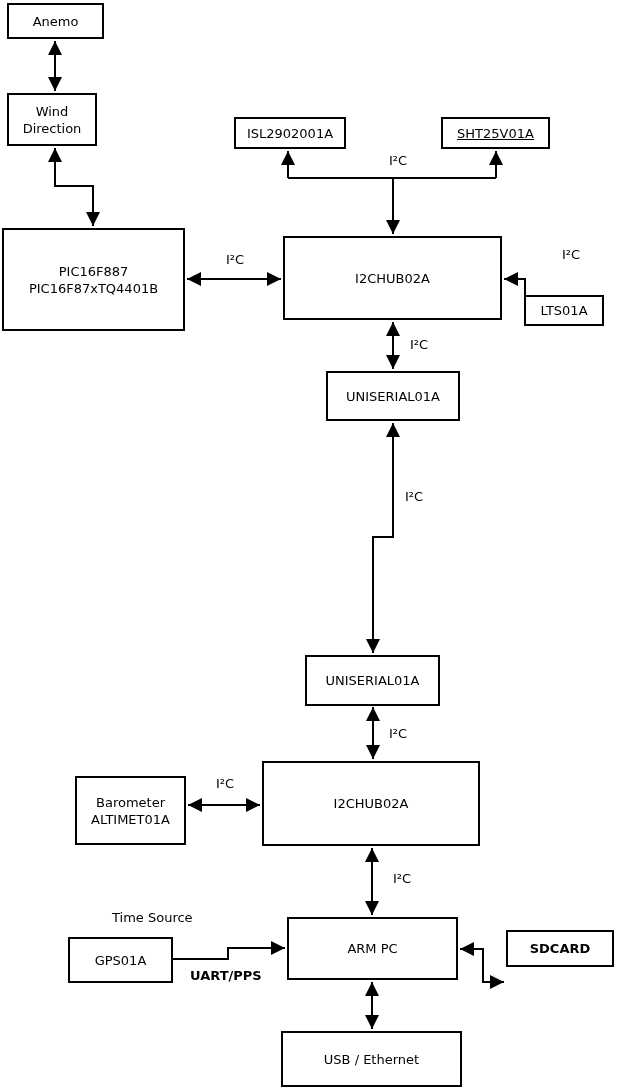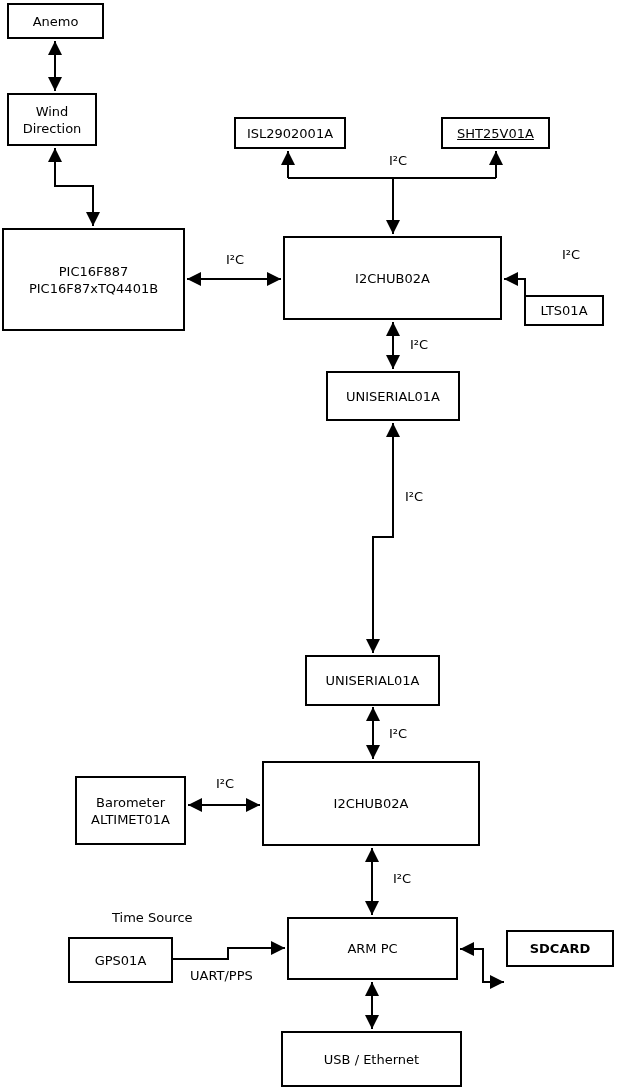--- a/index.html
+++ b/index.html
@@ -138,15 +138,15 @@
 
   <span class="edge-label" style="left:389px; top:153px;">I²C</span>
   <span class="edge-label" style="left:226px; top:252px;">I²C</span>
   <span class="edge-label" style="left:562px; top:247px;">I²C</span>
   <span class="edge-label" style="left:410px; top:337px;">I²C</span>
   <span class="edge-label" style="left:405px; top:489px;">I²C</span>
   <span class="edge-label" style="left:389px; top:726px;">I²C</span>
   <span class="edge-label" style="left:216px; top:776px;">I²C</span>
   <span class="edge-label" style="left:393px; top:871px;">I²C</span>
   <span class="edge-label" style="left:80px; top:910px;margin-left:32px;">Time Source</span>
-  <span class="edge-label" style="left:190px; top:968px;">UART/PPS</span>
+  <span class="edge-label" style="left:190px; top:968px;font-weight:bold;">UART/PPS</span>
 
 </div>
 
 </body></html>

